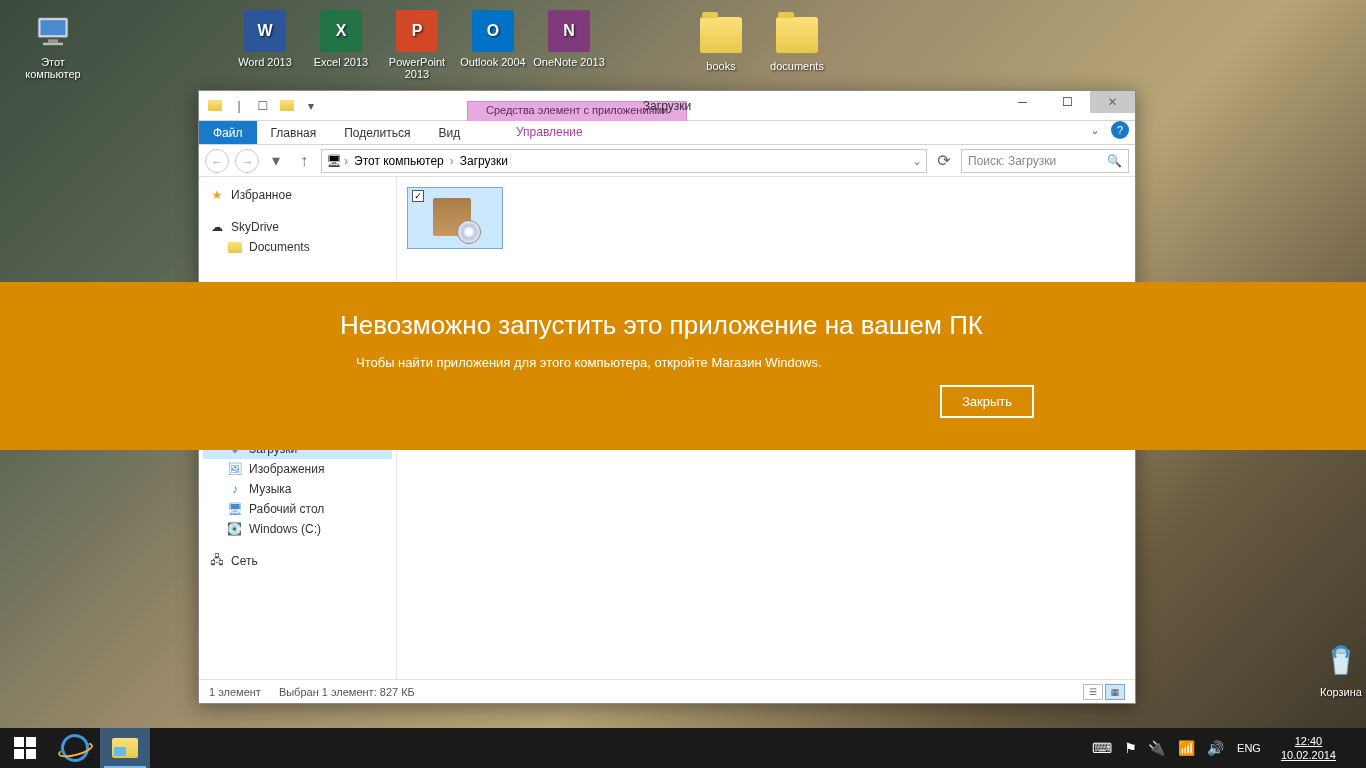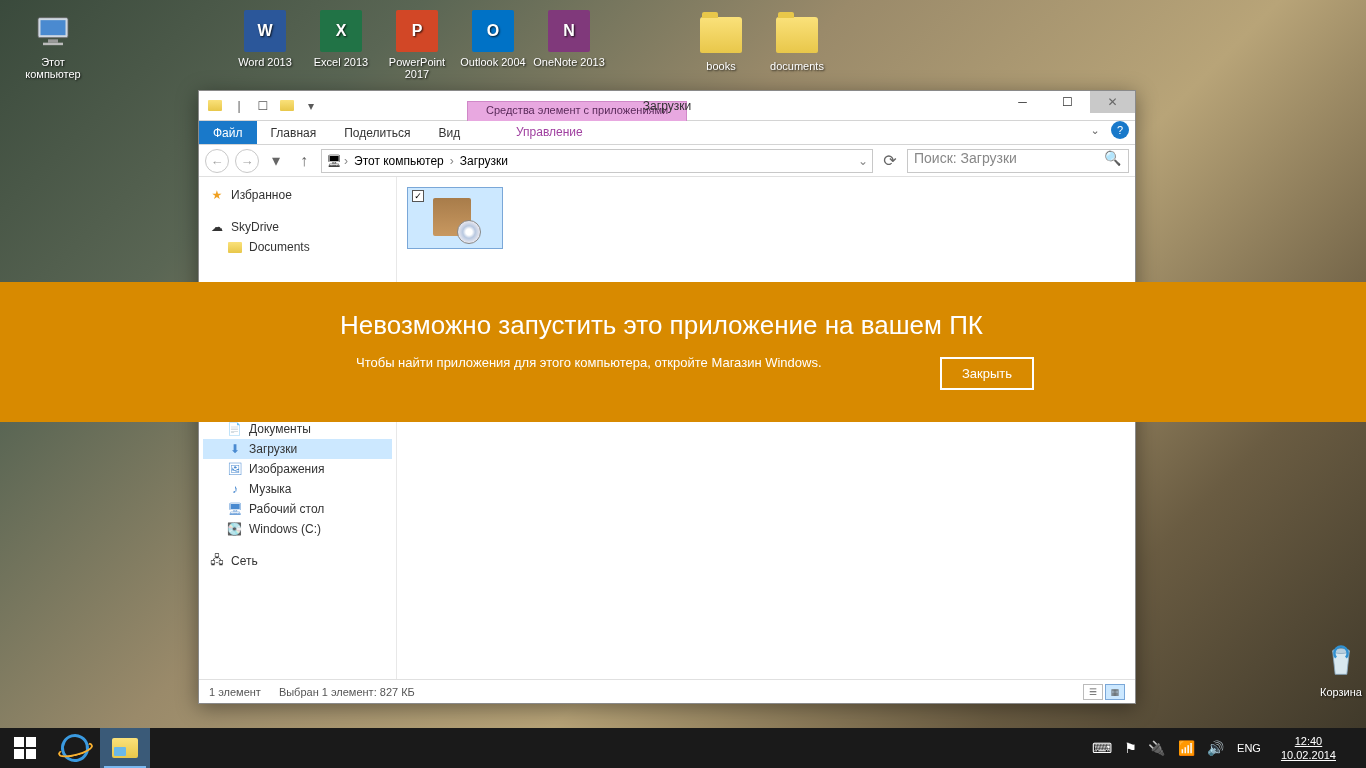--- a/index.html
+++ b/index.html
@@ -91,21 +91,21 @@
 .ribbon-chevron { width: 16px; height: 16px; display: flex; align-items: center; justify-content: center; cursor: pointer; font-size: 11px; color: #666; }
 .help-icon { width: 18px; height: 18px; border-radius: 50%; background: #1979ca; color: #fff; display: flex; align-items: center; justify-content: center; font-size: 11px; cursor: pointer; }
 
 .addressbar { height: 32px; display: flex; align-items: center; padding: 4px 6px; gap: 6px; border-bottom: 1px solid #e0e0e0; }
 .nav-btn { width: 24px; height: 24px; border: 1px solid #c8c8c8; border-radius: 50%; display: flex; align-items: center; justify-content: center; color: #a0a0a0; cursor: pointer; font-size: 13px; }
 .nav-up { width: 22px; height: 22px; display: flex; align-items: center; justify-content: center; color: #666; cursor: pointer; }
 .breadcrumb { flex: 1; height: 24px; border: 1px solid #c8c8c8; display: flex; align-items: center; padding: 0 4px; font-size: 12px; gap: 2px; }
 .bc-seg { padding: 0 4px; cursor: pointer; }
 .bc-sep { color: #888; }
 .bc-refresh { width: 22px; height: 22px; display: flex; align-items: center; justify-content: center; color: #666; cursor: pointer; }
-.searchbox { width: 222px; height: 24px; border: 1px solid #c8c8c8; display: flex; padding: 0 6px; color: #888; font-size: 14px; }
+.searchbox { width: 168px; height: 24px; border: 1px solid #c8c8c8; display: flex; align-items: center; padding: 0 6px; color: #888; font-size: 12px; }
 .searchbox .mag { margin-left: auto; }
 
 .body-area { flex: 1; display: flex; overflow: hidden; }
 .nav-pane { width: 198px; border-right: 1px solid #e8e8e8; padding: 8px 4px; font-size: 12px; overflow: hidden; }
 .nav-group { margin-bottom: 12px; }
 .nav-item { display: flex; align-items: center; gap: 6px; padding: 2px 6px; cursor: pointer; color: #333; }
 .nav-item.indent { padding-left: 24px; }
 .nav-item.selected { background: #cce8ff; }
 .nav-icon { width: 16px; height: 16px; display: inline-flex; align-items: center; justify-content: center; font-size: 12px; }
 .star-icon { color: #f0a020; }
@@ -123,21 +123,21 @@
 .view-btns { margin-left: auto; display: flex; gap: 2px; }
 .view-btn { width: 20px; height: 16px; border: 1px solid #bbb; display: flex; align-items: center; justify-content: center; font-size: 9px; cursor: pointer; }
 .view-btn.active { background: #cce8ff; border-color: #7aa7d8; }
 
 
 .error-banner {
   position: absolute;
   left: 0;
   top: 282px;
   width: 1366px;
-  height: 140px;
+  height: 168px;
   background: #d88a00;
   display: flex;
   flex-direction: column;
   padding: 28px 340px;
   color: #fff;
 }
 .banner-title { font-size: 26px; font-weight: 300; margin-bottom: 14px; }
 .banner-msg { font-size: 13px; font-weight: 300; margin-left: 16px; }
 .banner-btn { position: absolute; right: 332px; bottom: 32px; padding: 7px 20px; border: 2px solid #fff; color: #fff; font-size: 13px; cursor: pointer; }
 
@@ -182,21 +182,21 @@
 <div class="desktop-icon" style="left:304px; top:10px;">
   <div class="icon-img">
       <div class="office-icon" style="background:#217346;">X</div>
     </div>
   <span>Excel 2013</span>
 </div>
 <div class="desktop-icon" style="left:380px; top:10px;">
   <div class="icon-img">
       <div class="office-icon" style="background:#d24726;">P</div>
     </div>
-  <span>PowerPoint 2017</span>
+  <span>PowerPoint 2013</span>
 </div>
 <div class="desktop-icon" style="left:456px; top:10px;">
   <div class="icon-img">
       <div class="office-icon" style="background:#0072c6;">O</div>
     </div>
   <span>Outlook 2004</span>
 </div>
 <div class="desktop-icon" style="left:532px; top:10px;">
   <div class="icon-img">
       <div class="office-icon" style="background:#80397b;">N</div>

